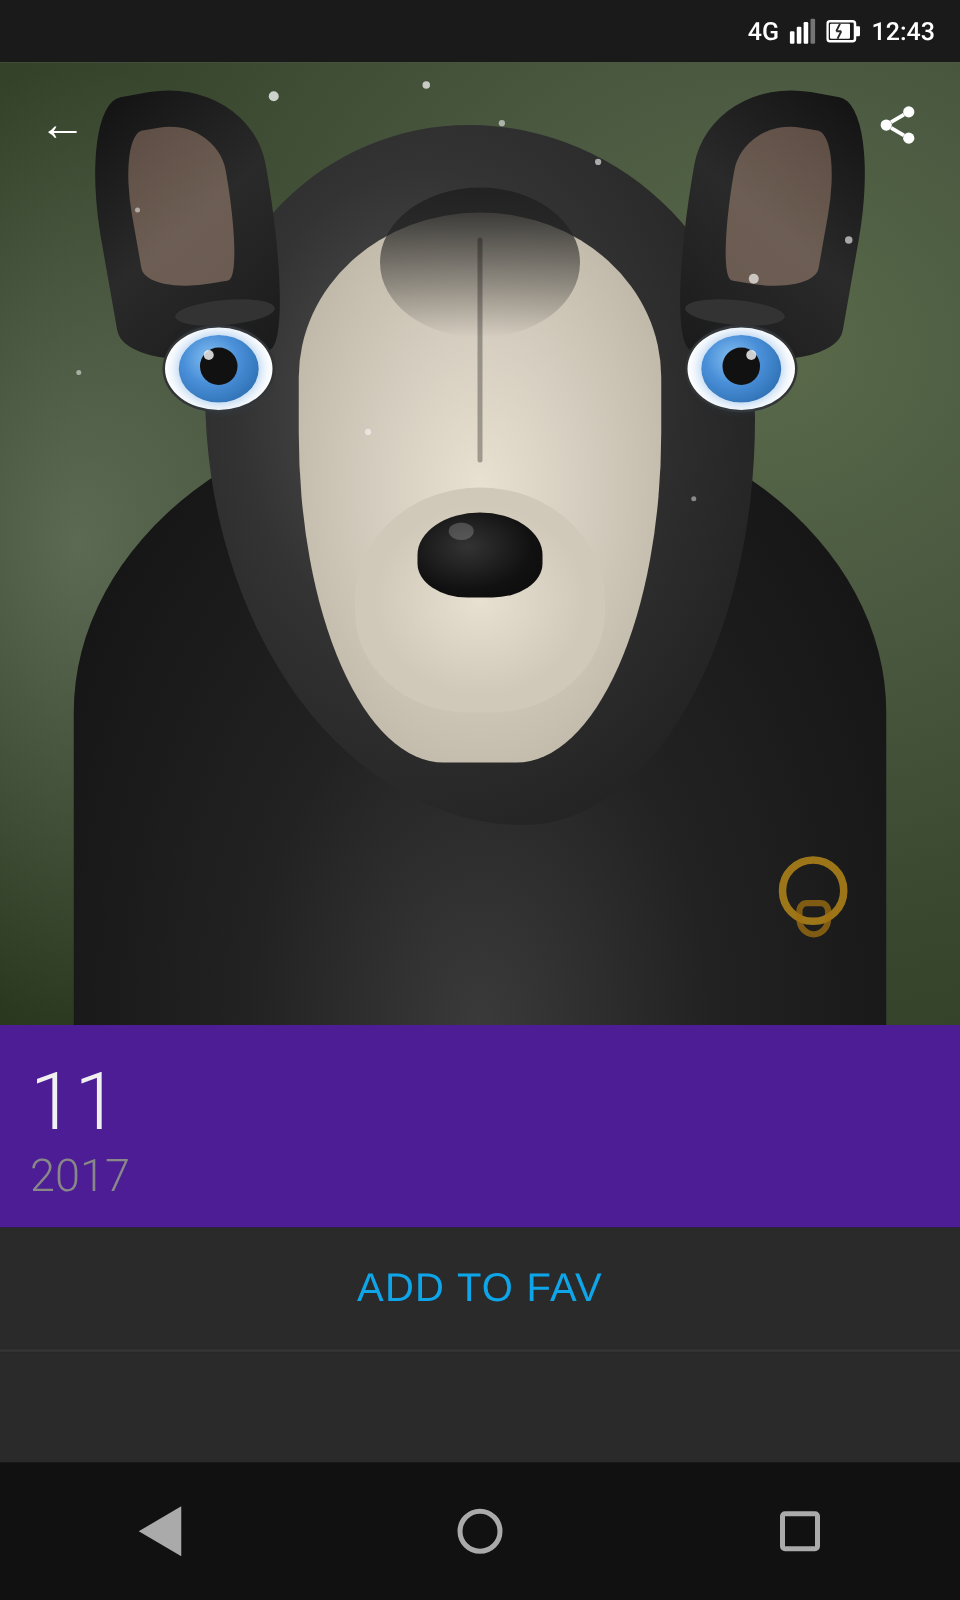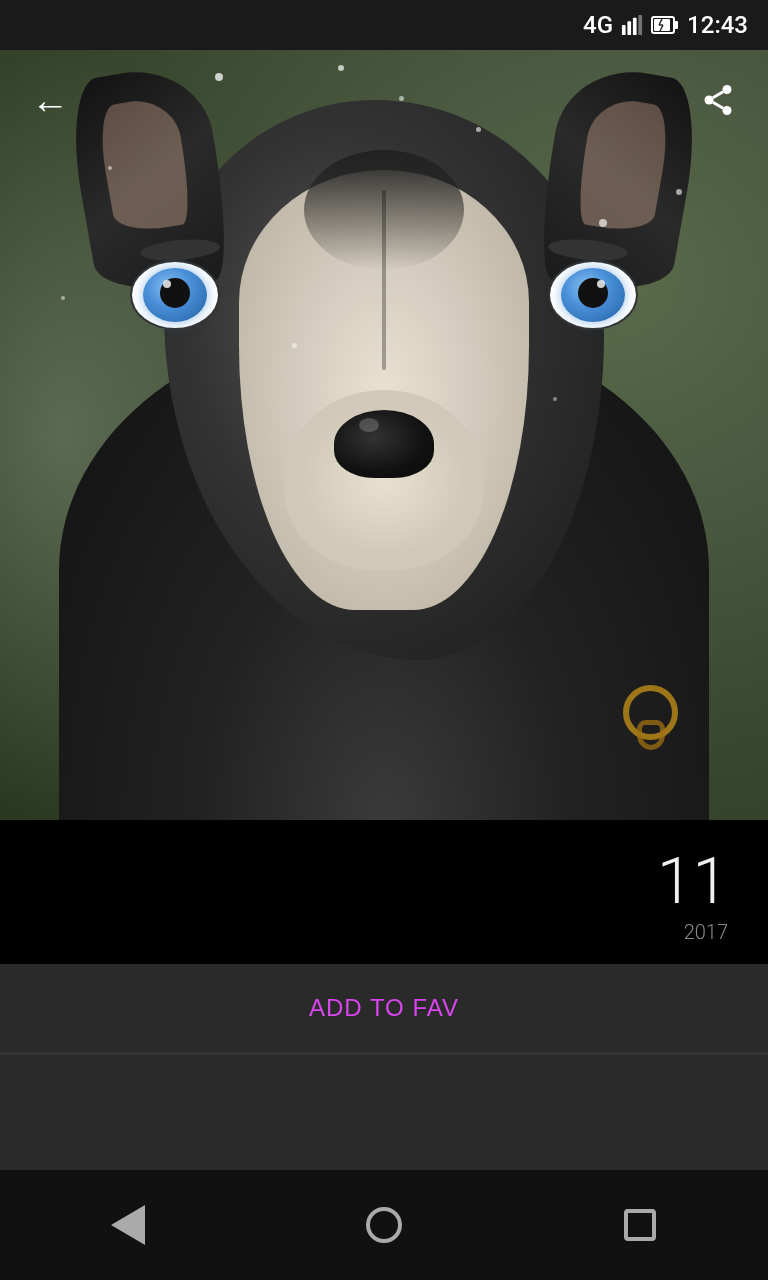--- a/index.html
+++ b/index.html
@@ -28,21 +28,21 @@
     }
 
     .status-bar-icons {
       display: flex;
       align-items: center;
       gap: 8px;
     }
 
     .status-text {
       color: white;
-      font-size: 24px;
+      font-size: 20px;
       font-weight: 500;
     }
 
     
     .image-container {
       position: relative;
       width: 100%;
       height: 770px;
       flex-shrink: 0;
       background: #6b7a5e;
@@ -101,55 +101,54 @@
     }
 
     .share-icon-svg {
       width: 36px;
       height: 36px;
     }
 
     
     .info-panel {
       width: 100%;
-      background: #000000;
-      padding: 30px 40px 20px 60px;
-      flex-shrink: 0;
-      text-align: right;
+      background: #4c1d95;
+      padding: 30px 40px 20px 24px;
+      flex-shrink: 0;
     }
 
     .info-number {
       color: #f0f0f0;
       font-size: 64px;
       font-weight: 300;
       line-height: 1;
       margin-bottom: 6px;
     }
 
     .info-year {
       color: #888;
-      font-size: 20px;
+      font-size: 36px;
       font-weight: 300;
     }
 
     
     .action-panel {
       width: 100%;
       background: #2a2a2a;
       padding: 30px 40px 30px 40px;
       display: flex;
       align-items: center;
       justify-content: center;
       gap: 80px;
       flex-shrink: 0;
     }
 
     .action-btn {
-      color: #d946ef;
-      font-size: 24px;
+      color: #0ea5e9;
+      font-size: 32px;
       font-weight: 500;
       letter-spacing: 1px;
       cursor: pointer;
       background: none;
       border: none;
       text-transform: uppercase;
     }
 
     
     .divider {

